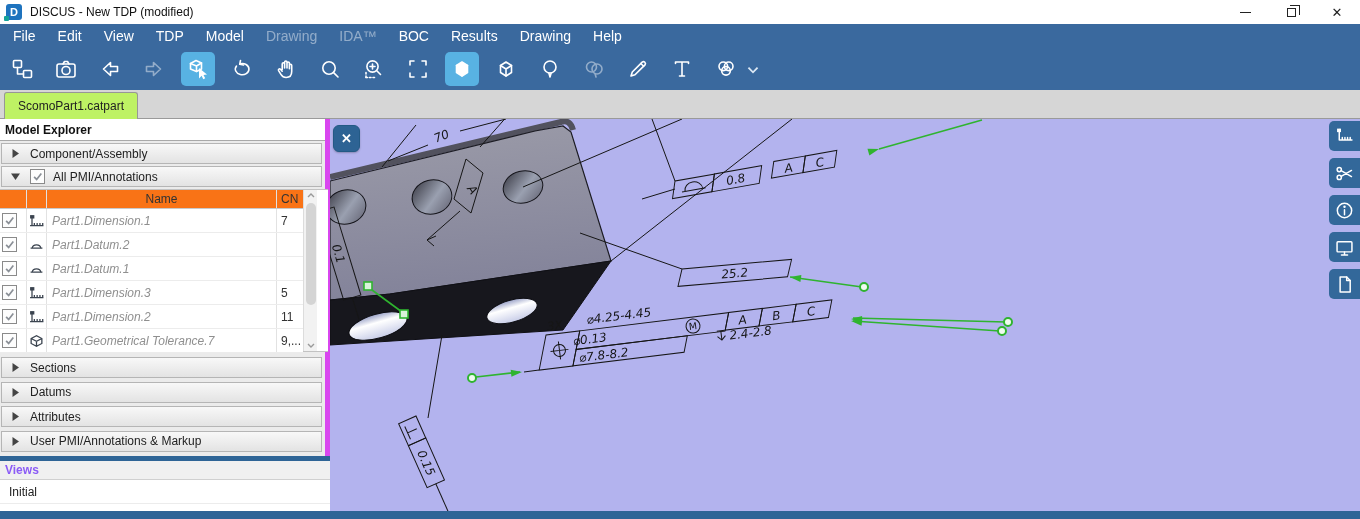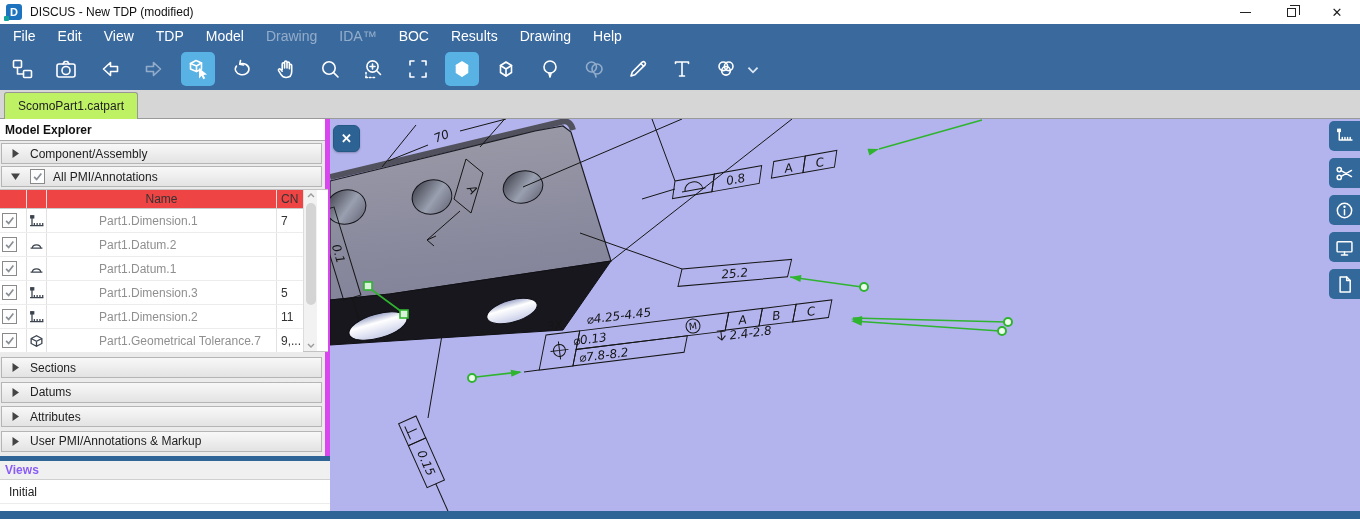--- a/index.html
+++ b/index.html
@@ -44,28 +44,28 @@
   
   #leftpanel { position:absolute; left:0; top:119px; width:330px; height:392px; background:#ebebeb; border-right:5px solid #d946ef; }
   .panel-title { position:absolute; left:0; top:0; width:100%; height:22px; background:#fff; border-bottom:1px solid #a9a9a9; font-size:12px; font-weight:bold; color:#111; line-height:22px; padding-left:5px; }
   .acc-bar { position:absolute; left:1px; right:3px; height:21px; background:linear-gradient(#f8f8f8,#e3e3e3); border:1px solid #b5b5b5; display:flex; align-items:center; padding-left:8px; font-size:12px; color:#222; }
   .acc-bar .tri { width:11px; height:11px; margin-right:9px; flex:0 0 auto; }
   .cbx { width:15px; height:15px; background:#fdfdfd; border:1px solid #8a8a8a; margin-right:8px; display:flex; align-items:center; justify-content:center; flex:0 0 auto; }
   .cbx svg { width:11px; height:11px; }
   .cbx svg path { stroke:#8a8f96; stroke-width:2; fill:none; }
 
   #pmi-table { position:absolute; left:0; top:70px; width:328px; height:163px; background:#fff; border-top:1px solid #c2c2c2; border-bottom:1px solid #c2c2c2; }
-  .tbl-header { position:absolute; left:0; top:0; width:303px; height:19px; background:#ef4444; border-bottom:1px solid #c9c9c9; display:flex; font-size:12px; color:#333; }
+  .tbl-header { position:absolute; left:0; top:0; width:303px; height:19px; background:#f97316; border-bottom:1px solid #c9c9c9; display:flex; font-size:12px; color:#333; }
   .tbl-row { position:absolute; left:0; width:303px; height:24px; display:flex; align-items:center; border-bottom:1px solid #ececec; background:#fff; }
   .c-check { width:27px; display:flex; align-items:center; justify-content:center; border-right:1px solid #e2e2e2; align-self:stretch; }
   .c-icon { width:20px; display:flex; align-items:center; justify-content:center; border-right:1px solid #e2e2e2; align-self:stretch; }
   .c-name { width:230px; padding-left:5px; border-right:1px solid #e2e2e2; align-self:stretch; display:flex; align-items:center; }
   .c-cn { width:26px; padding-left:4px; align-self:stretch; display:flex; align-items:center; }
   .tbl-header .c-name { justify-content:center; padding-left:0; }
-  .row-name { color:#8f8f8f; font-size:12px; white-space:nowrap;margin-left:47px; }
+  .row-name { font-style:italic; color:#8f8f8f; font-size:12px; white-space:nowrap; }
   .row-cn { color:#333; font-size:12px; }
   .rowicon svg { width:15px; height:14px; }
   .rowicon svg * { stroke:#3b4450; stroke-width:1.2; fill:none; }
   .rowicon svg .fd { fill:#3b4450; stroke:none; }
   #tbl-scroll { position:absolute; left:303px; top:0; width:14px; height:161px; background:#f2f2f2; border-left:1px solid #dcdcdc; }
   #tbl-scroll .sarrow { position:absolute; left:0; width:14px; height:11px; display:flex; align-items:center; justify-content:center; }
   #tbl-scroll .sarrow svg { width:8px; height:5px; }
   #tbl-scroll .sarrow svg path { stroke:#9a9a9a; stroke-width:1.4; fill:none; }
   #tbl-thumb { position:absolute; left:2px; top:13px; width:10px; height:102px; background:#d4d4d4; border-radius:6px; }
 

